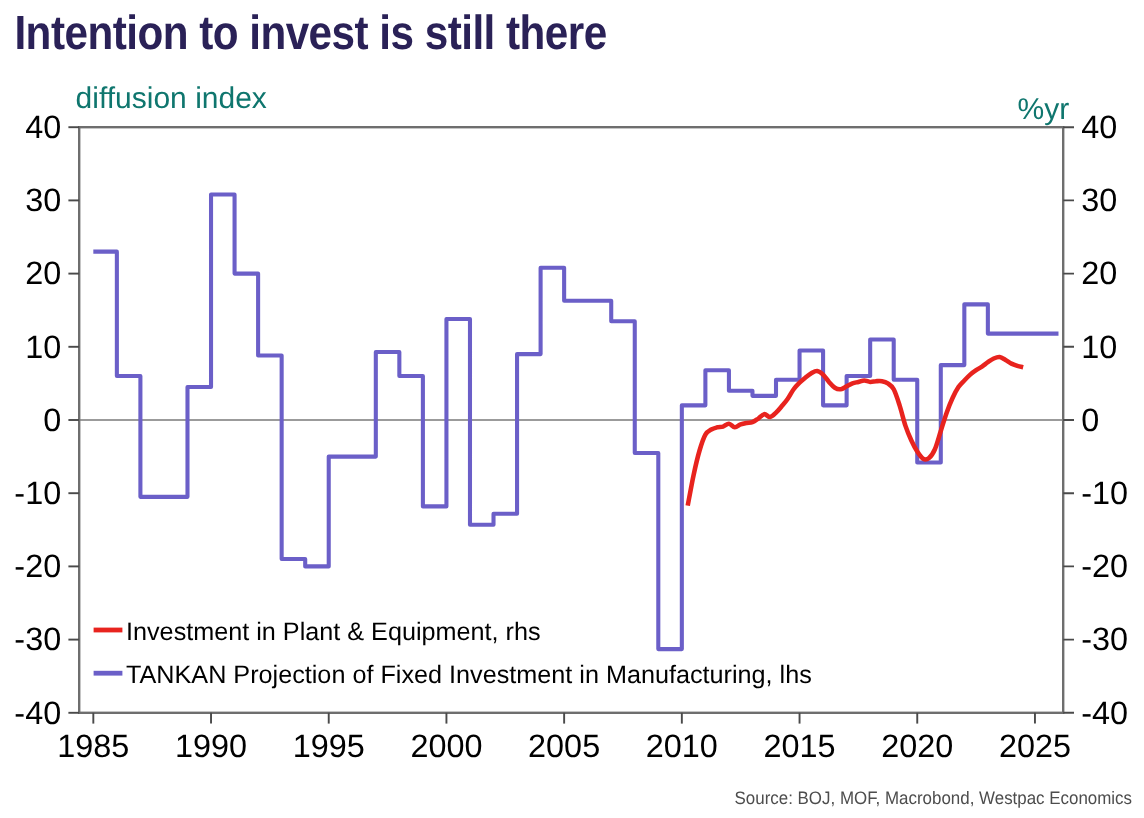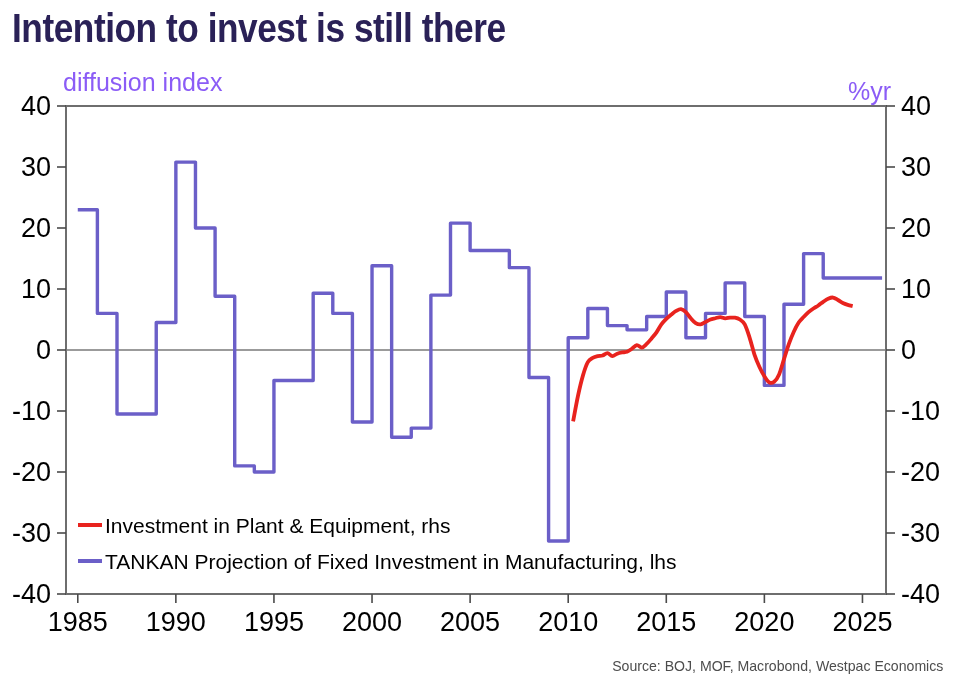--- a/index.html
+++ b/index.html
@@ -30,21 +30,21 @@
     color: #2A2157;
     letter-spacing: -0.5px;
     transform: scaleX(0.88);
     transform-origin: left top;
     white-space: nowrap;
   }
   .unit-label {
     position: absolute;
     font-size: 25px;
     font-family: "Liberation Sans", sans-serif;
-    color: #8b5cf6;
+    color: #0f766e;
     white-space: nowrap;
   }
   .unit-left { left: 63px; top: 68px; }
   .unit-right { right: 62px; top: 77px; }
   .source-note {
     position: absolute;
     right: 10px;
     bottom: 8px;
     font-size: 15px;
     color: #4d4d4d;

